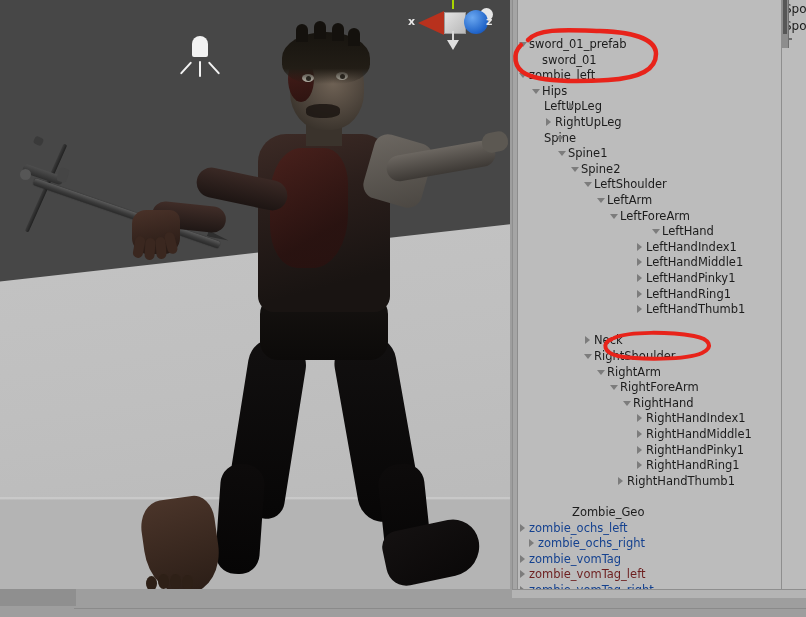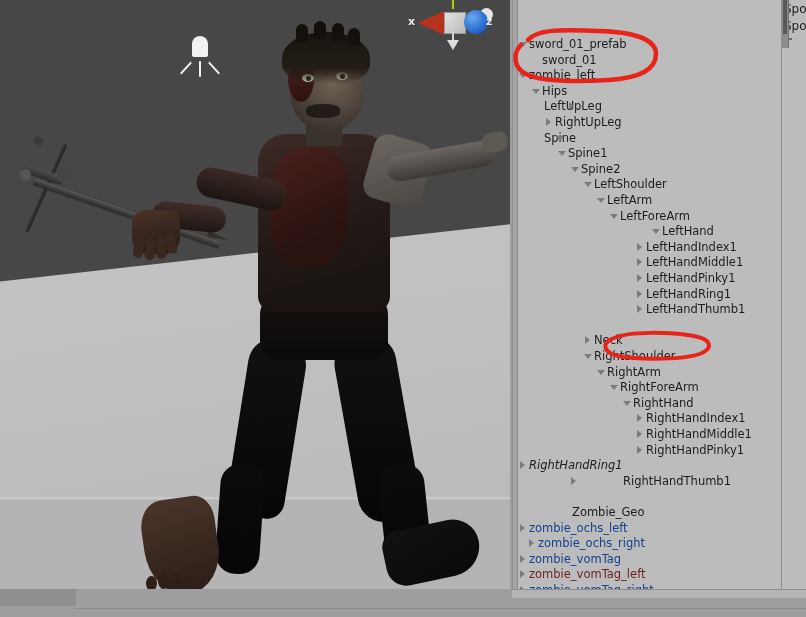--- a/index.html
+++ b/index.html
@@ -337,25 +337,25 @@
           <span class="lbl c-dark">RightHandIndex1</span>
         </div>
         <div class="row" style="position: absolute; left: 0px; top: 426px; padding-left: 117px;">
           <span class="tw right"></span>
           <span class="lbl c-dark">RightHandMiddle1</span>
         </div>
         <div class="row" style="position: absolute; left: 0px; top: 441.6px; padding-left: 117px;">
           <span class="tw right"></span>
           <span class="lbl c-dark">RightHandPinky1</span>
         </div>
-        <div class="row" style="position: absolute; left: 0px; top: 457.2px;  font-style: italic;">
+        <div class="row" style="position: absolute; left: 0px; top: 457.2px; padding-left: 117px;">
           <span class="tw right"></span>
           <span class="lbl c-dark">RightHandRing1</span>
         </div>
-        <div class="row" style="position: absolute; left: 0px; top: 472.8px; padding-left: 51px; gap: 43px;">
+        <div class="row" style="position: absolute; left: 0px; top: 472.8px; padding-left: 98px;">
           <span class="tw right"></span>
           <span class="lbl c-dark">RightHandThumb1</span>
         </div>
         <div class="row" style="position: absolute; left: 0px; top: 488.4px; padding-left: 0px;">
           <span class="tw"></span>
           <span class="lbl c-dark"></span>
         </div>
         <div class="row" style="position: absolute; left: 17px; top: 504px; padding-left: 26px;">
           <span class="tw"></span>
           <span class="lbl c-dark">Zombie_Geo</span>

